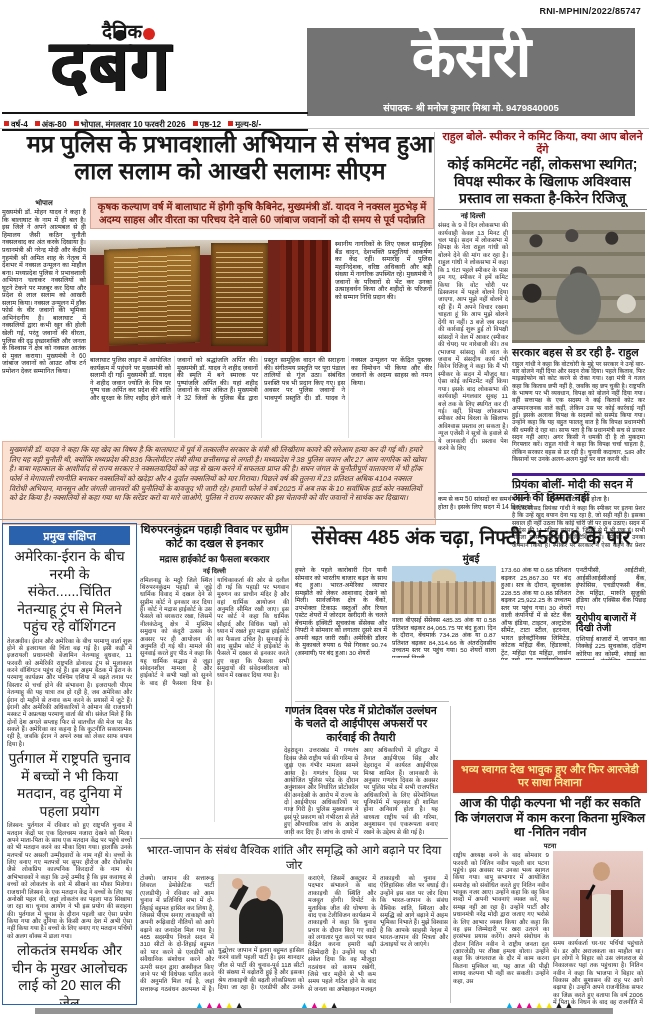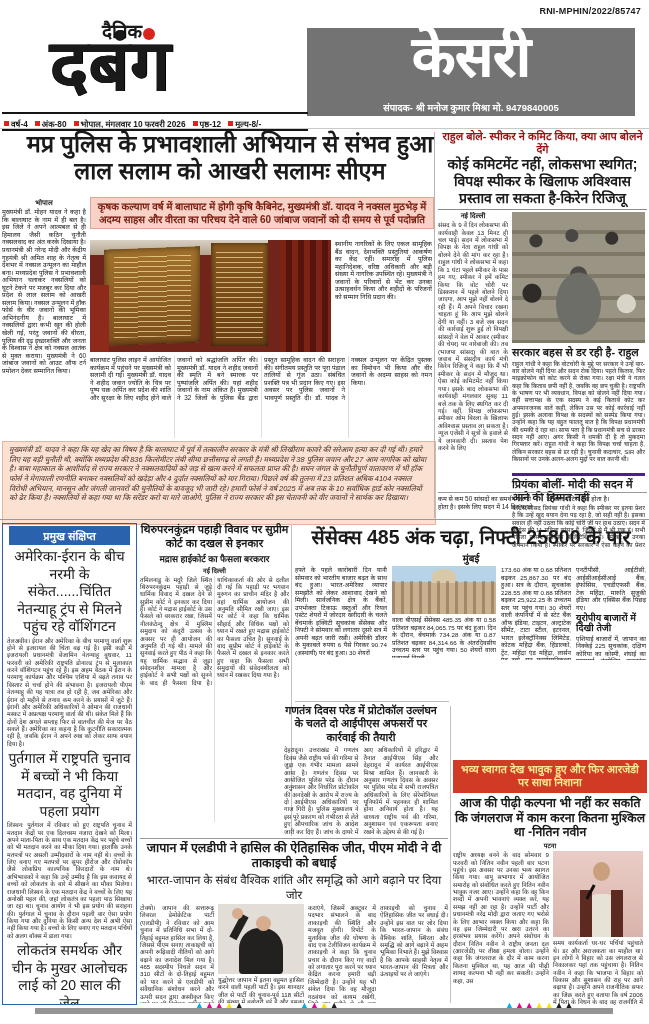--- a/index.html
+++ b/index.html
@@ -267,21 +267,20 @@
   </div>
 
   <div class="hr-parade"></div>
   <div class="abs parade">
     <div class="parade-head">गणतंत्र दिवस परेड में प्रोटोकॉल उल्लंघन के चलते दो आईपीएस अफसरों पर कार्रवाई की तैयारी</div>
     <div class="parade-body">देहरादून। उत्तराखंड में गणतंत्र दिवस जैसे राष्ट्रीय पर्व की गरिमा से जुड़ा एक गंभीर मामला सामने आया है। गणतंत्र दिवस पर आयोजित पुलिस परेड के दौरान अनुशासन और निर्धारित प्रोटोकॉल की अनदेखी के आरोप में राज्य के दो आईपीएस अधिकारियों पर गाज गिरी है। पुलिस मुख्यालय ने इस पूरे प्रकरण को गंभीरता से लेते हुए औपचारिक जांच के आदेश जारी कर दिए हैं। जांच के दायरे में आए अधिकारियों में हरिद्वार में तैनात आईपीएस सिंह और देहरादून में कार्यरत आईपीएस मिश्रा शामिल हैं। जानकारी के अनुसार गणतंत्र दिवस के अवसर पर पुलिस परेड में सभी राजपत्रित अधिकारियों के लिए सेरेमोनियल यूनिफॉर्म में पहनकर ही शामिल होना अनिवार्य होता है। यह बाध्यता राष्ट्रीय पर्व की गरिमा, अनुशासन एवं एकरूपता बनाए रखने के उद्देश्य से की गई है।</div>
   </div>
 
   <div class="hr-japan"></div>
   <div class="abs japan">
-    <div class="jp-head1">जापान में एलडीपी ने हासिल की ऐतिहासिक जीत, पीएम मोदी ने दी ताकाइची को बधाई</div>
     <div class="jp-head2">भारत-जापान के संबंध वैश्विक शांति और समृद्धि को आगे बढ़ाने पर दिया जोर</div>
     <div class="jp-row">
       <div class="jp-col1">टोक्यो। जापान की सत्तारूढ़ लिबरल डेमोक्रेटिक पार्टी (एलडीपी) ने रविवार को आम चुनाव में प्रतिनिधि सभा में दो-तिहाई बहुमत हासिल कर लिया है, जिससे पीएम सनाए ताकाइची को अपनी रूढ़िवादी नीतियों को आगे बढ़ाने का जनादेश मिल गया है। 465 सदस्यीय निचले सदन में 310 सीटों के दो-तिहाई बहुमत को पार करने से एलडीपी को संवैधानिक संशोधन करने और ऊपरी सदन द्वारा अस्वीकृत किए जाने पर भी विधेयक पारित करने की अनुमति मिल गई है, जहां सत्तारूढ़ गठबंधन अल्पमत में है। मीडिया रिपोर्ट के मुताबिक एलडीपी</div>
       <div class="jp-stack">
         <div class="jp-photo">
           <div class="jp-arm"></div>
           <div class="jp-fig"></div>
           <div class="jp-face"></div>
           <div class="jp-fist"></div>
         </div>

